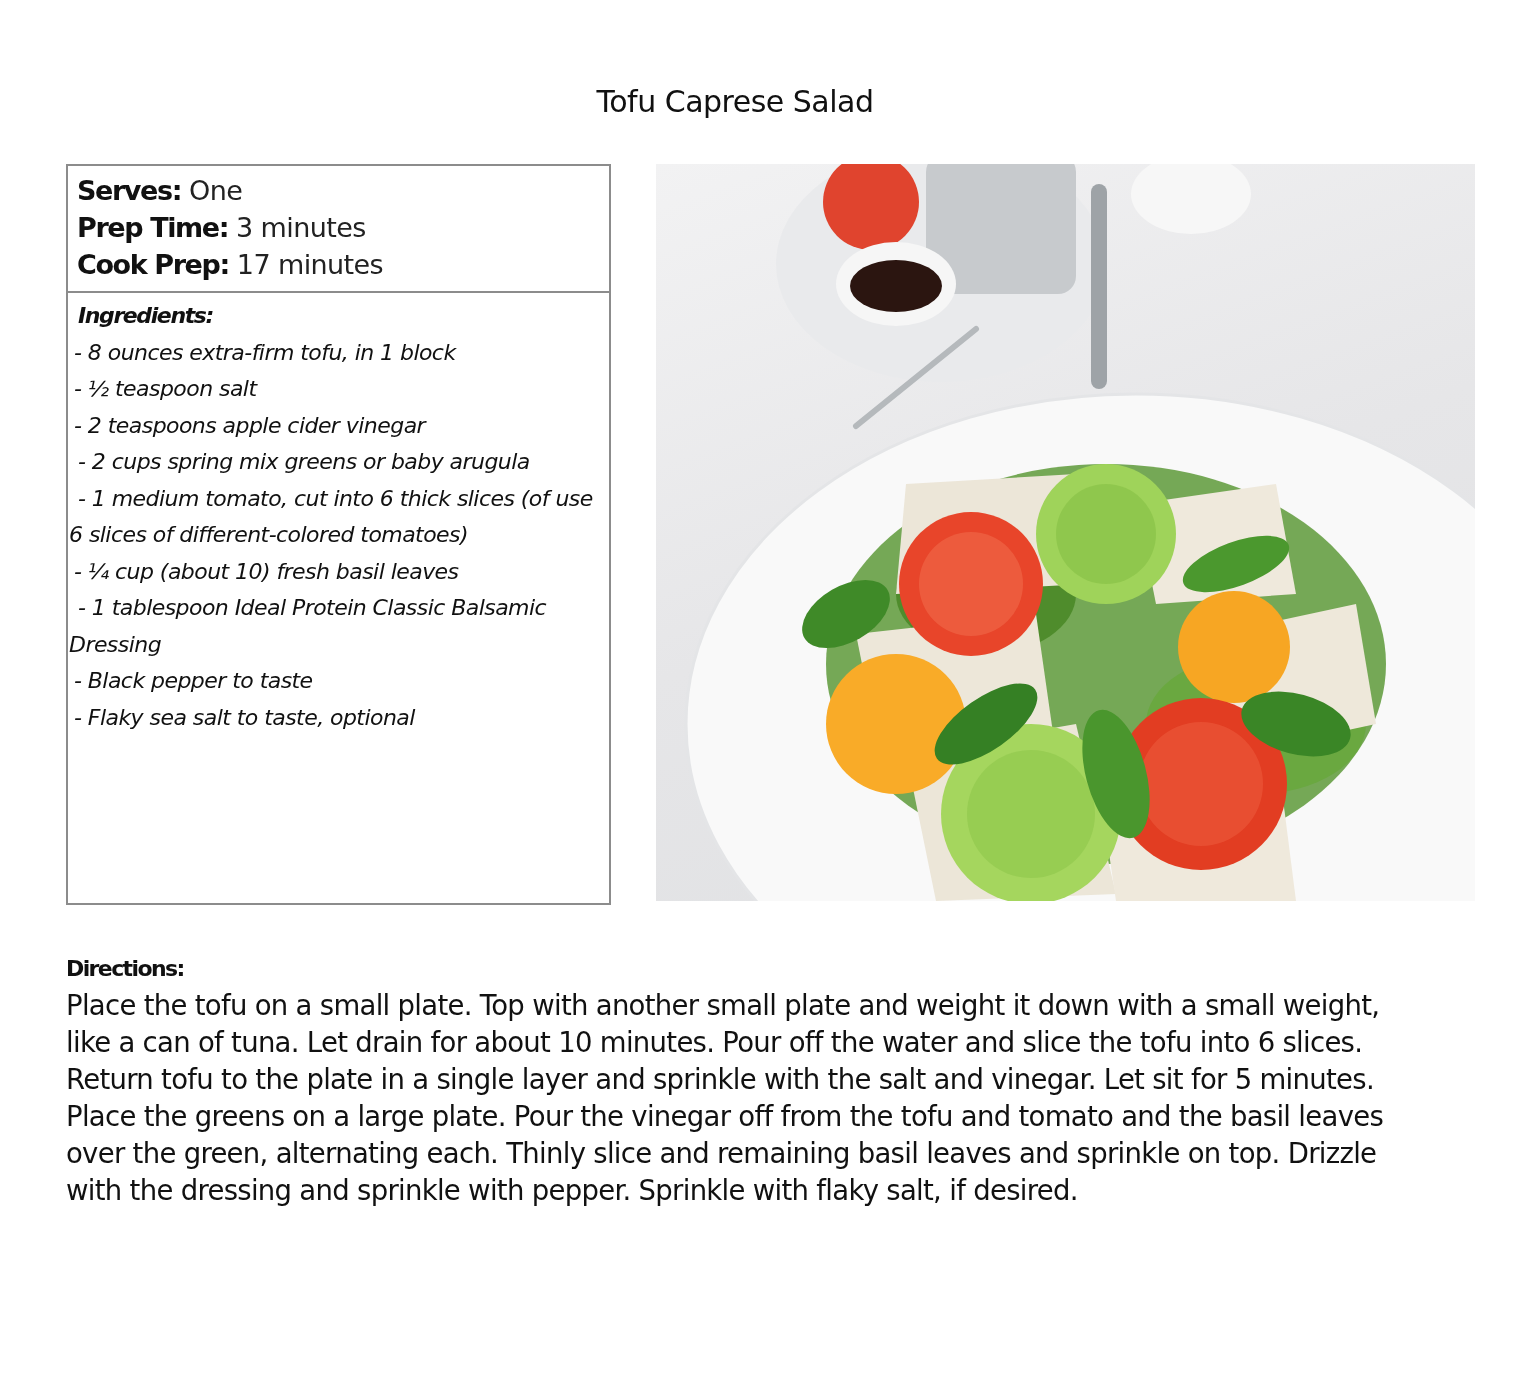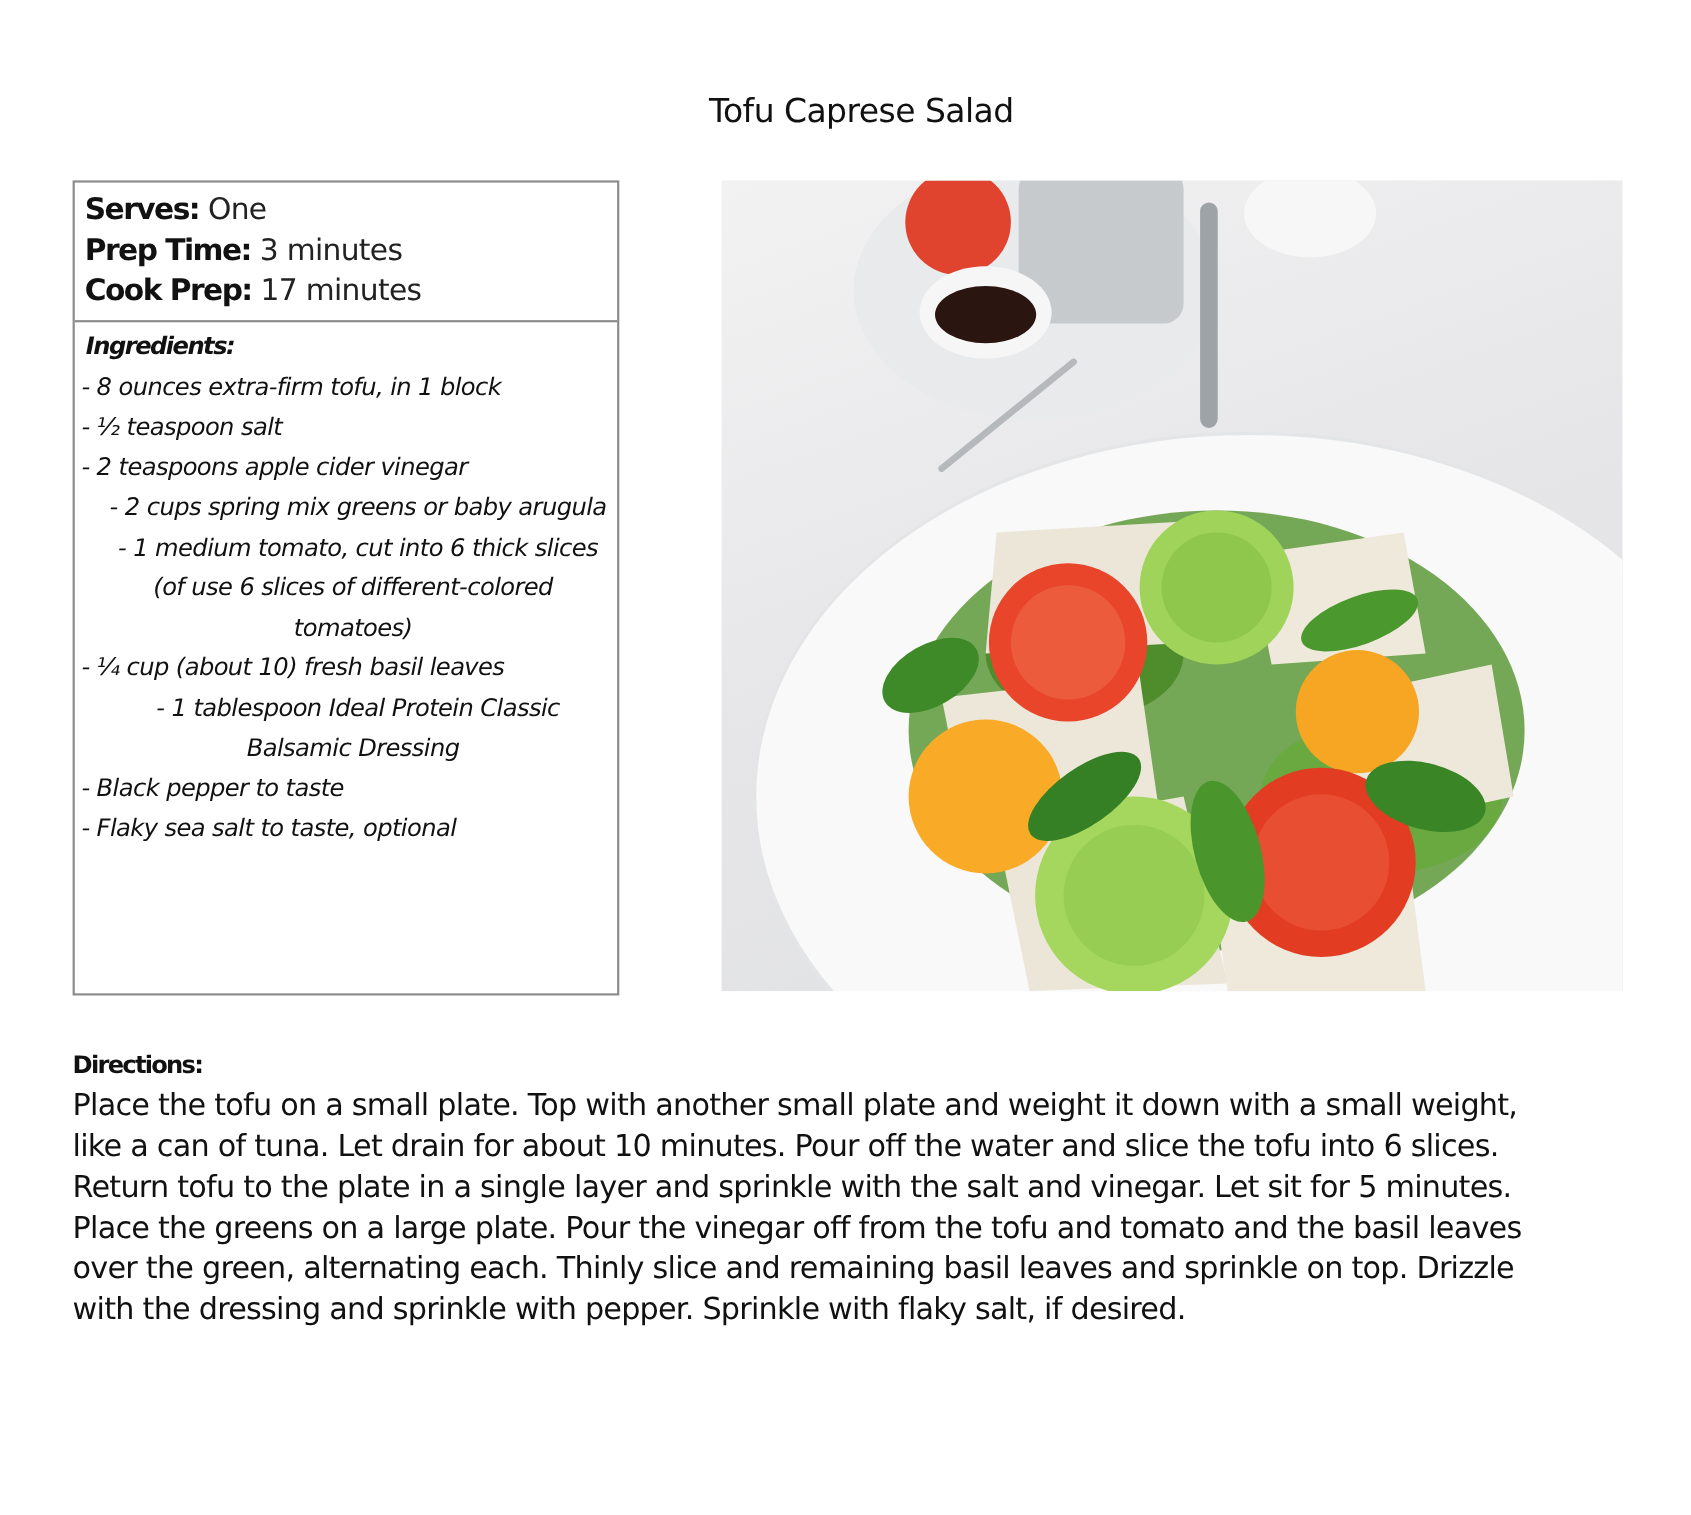--- a/index.html
+++ b/index.html
@@ -2,36 +2,36 @@
 <html><head>
   <meta charset="utf-8">
   <style>
     html, body { margin: 0; padding: 0; background: #ffffff; }
     body {
       width: 1537px; height: 1377px; position: relative; overflow: hidden;
       font-family: "DejaVu Sans", sans-serif; color: #111111;
     }
     .title {
       position: absolute; left: 0; top: 84px; width: 1470px; text-align: center;
-      font-size: 30px; letter-spacing: -0.5px; color: #111; margin-left: 48px;
+      font-size: 30px; letter-spacing: -0.5px; color: #111;
     }
     .info-box {
-      position: absolute; left: 66px; top: 164px; width: 497px; height: 741px;
+      position: absolute; left: 66px; top: 164px; width: 545px; height: 741px;
       border: 2px solid #8c8c8c; box-sizing: border-box;
     }
     .meta {
       height: 127px; border-bottom: 2px solid #8c8c8c; box-sizing: border-box;
       padding: 6px 8px 0 9px; font-size: 27px; line-height: 37px; letter-spacing: -0.6px;
     }
     .meta b { font-weight: bold; letter-spacing: -1.4px; }
     .meta .val { font-weight: normal; color: #222; }
     .ingredients { padding: 5px 4px 0 1px; font-size: 22px; line-height: 36.5px; letter-spacing: -0.55px; font-style: italic; }
     .ing-heading { padding-left: 9px; font-weight: bold; letter-spacing: -1.4px; }
     .ing-item { padding-left: 13px; text-indent: -8px; margin-left: 0; }
-    .ing-item.wrap { padding-left: 16px; text-indent: 9px; text-align: center; }
+    .ing-item.wrap { padding-left: 0; text-indent: 9px; }
     .photo {
       position: absolute; left: 656px; top: 164px; width: 819px; height: 737px;
       background: linear-gradient(160deg, #f2f2f3 0%, #e6e6e8 50%, #dfe0e2 100%);
       overflow: hidden;
     }
     .directions {
       position: absolute; left: 66px; top: 950px; width: 1360px;
       font-size: 27.5px; line-height: 37px; letter-spacing: -0.7px;
     }
     .dir-heading { font-weight: bold; letter-spacing: -1.6px; font-size: 22px; }

